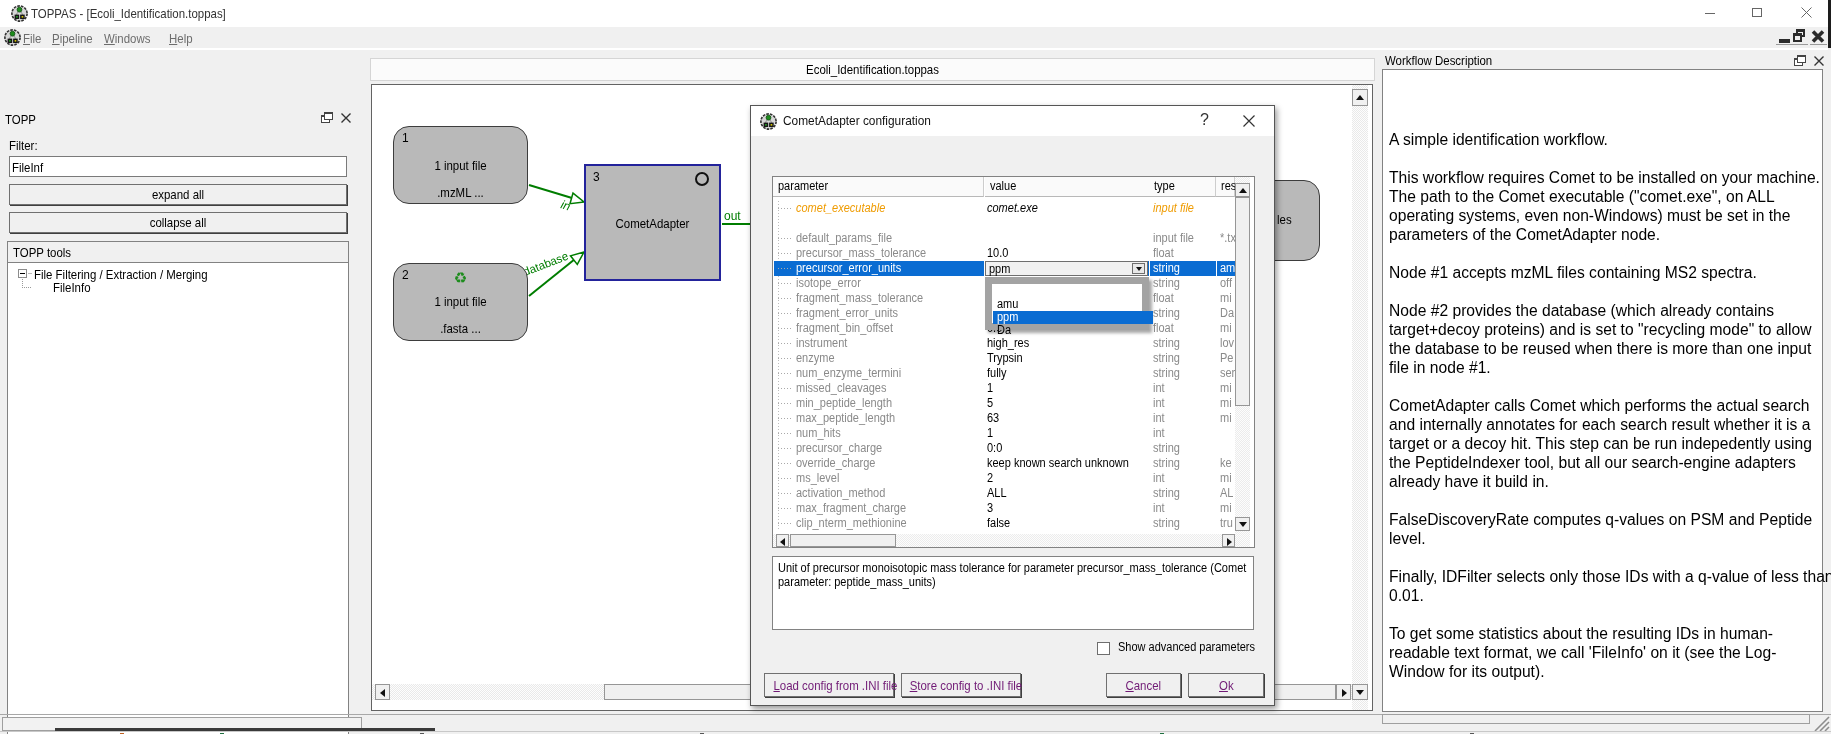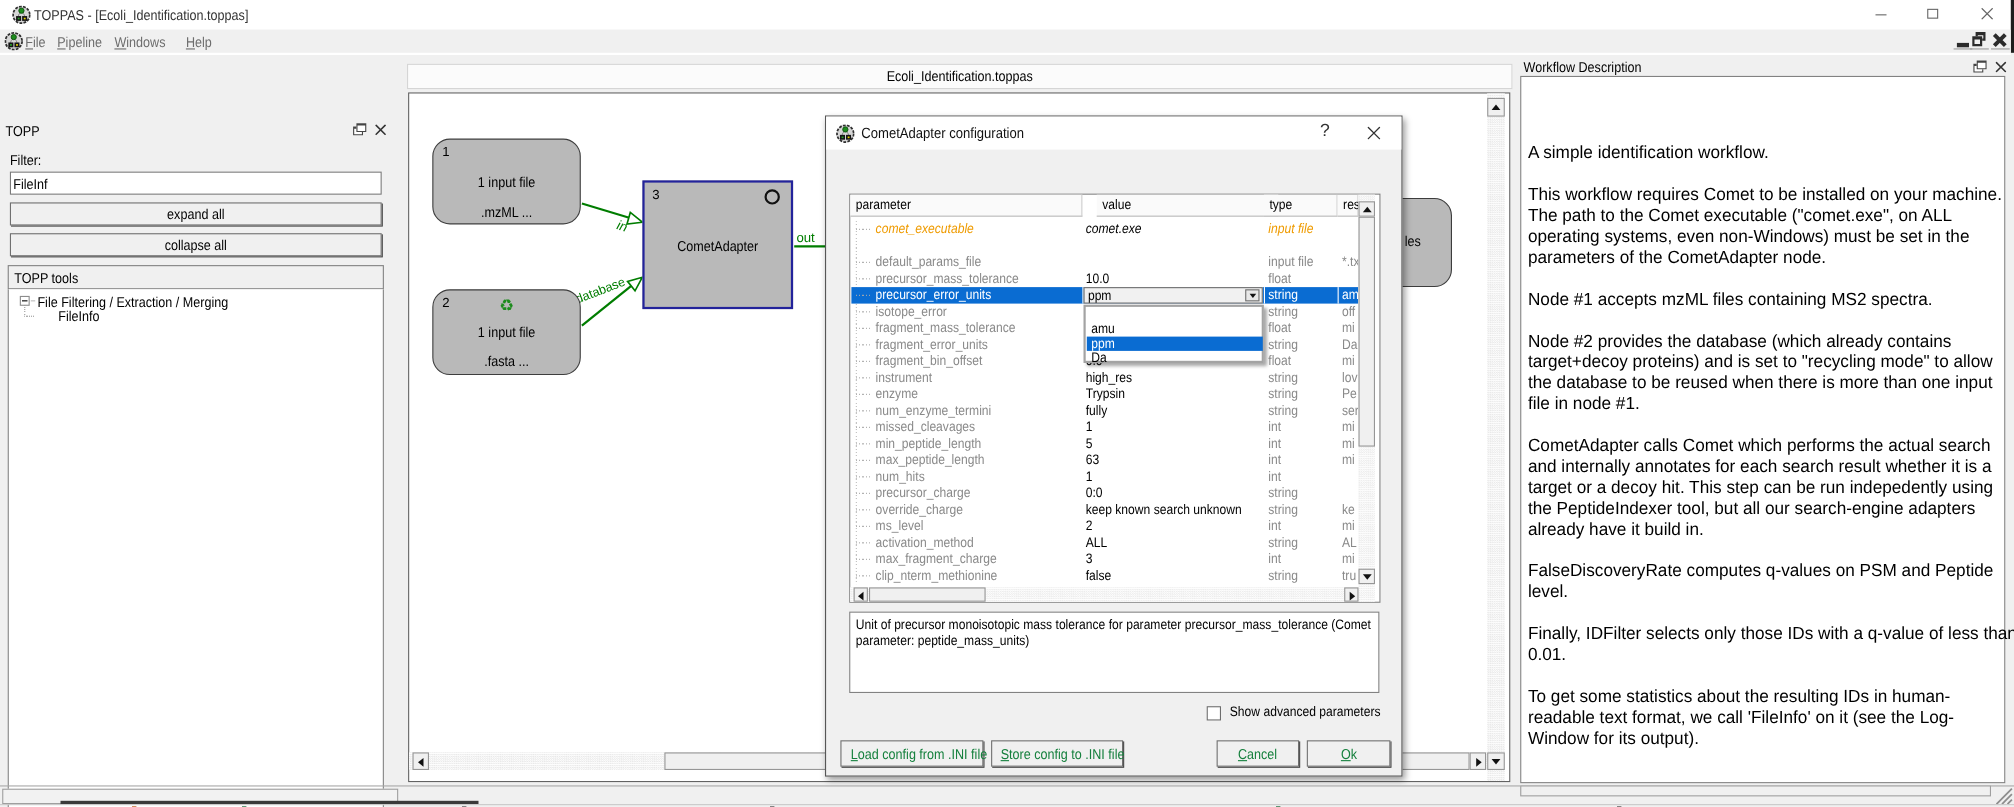--- a/index.html
+++ b/index.html
@@ -1,21 +1,21 @@
 <!DOCTYPE html>
 <html><head>
 <meta charset="utf-8">
 <style>
 * { margin:0; padding:0; box-sizing:border-box; }
 html,body { width:1831px; height:734px; overflow:hidden; }
 body { font-family:"Liberation Sans", sans-serif; background:#f0f0f0; position:relative; }
 .abs { position:absolute; }
 .txt { white-space:nowrap; }
 
-.btn { background:#f0f0f0; border:1px solid #707070; box-shadow:1px 1px 0 #3f3f3f; color:#15803d; text-align:center; }
+.btn { background:#f0f0f0; border:1px solid #707070; box-shadow:1px 1px 0 #3f3f3f; color:#701a75; text-align:center; }
 
 .sbtrack { background:#f5f5f5; }
 .sbbtn { background:#f0f0f0; border:1px solid #969696; }
 .sbthumb { background:#f0f0f0; border:1px solid #969696; }
 
 .tri-up { width:0;height:0;border-left:4px solid transparent;border-right:4px solid transparent;border-bottom:5px solid #111; }
 .tri-dn { width:0;height:0;border-left:4px solid transparent;border-right:4px solid transparent;border-top:5px solid #111; }
 .tri-lf { width:0;height:0;border-top:4px solid transparent;border-bottom:4px solid transparent;border-right:5px solid #111; }
 .tri-rt { width:0;height:0;border-top:4px solid transparent;border-bottom:4px solid transparent;border-left:5px solid #111; }
 .sx { transform:scaleX(0.88); transform-origin:0 50%; }
@@ -229,21 +229,21 @@
       </svg></div>
   <div class="abs txt sx" style="left:32px;top:7px;font-size:13.5px;color:#111;">CometAdapter configuration</div>
   <div class="abs txt" style="left:449px;top:5px;font-size:16px;color:#333;">?</div>
   <svg class="abs" style="left:492px;top:9px;" width="12" height="12">
       <path d="M0.5 0.5 L11.5 11.5 M11.5 0.5 L0.5 11.5" stroke="#333" stroke-width="1.2"></path>
     </svg>
 
   <div class="abs" style="left:21px;top:70px;width:483px;height:372px;background:#fff;border:1px solid #828282;"></div>
 
   <div class="hcell" style="left:22px;top:71px;width:211px;"><span class="sx" style="display:inline-block;">parameter</span></div>
-  <div class="hcell" style="left:246px;top:71px;width:165px;"><span class="sx" style="display:inline-block;">value</span></div>
+  <div class="hcell" style="left:234px;top:71px;width:165px;"><span class="sx" style="display:inline-block;">value</span></div>
   <div class="hcell" style="left:398px;top:71px;width:67px;"><span class="sx" style="display:inline-block;">type</span></div>
   <div class="hcell" style="left:465px;top:71px;width:19px;"><span class="sx" style="display:inline-block;">res</span></div>
 
   <div class="abs" style="left:27px;top:95px;width:1px;height:330px;background-image:repeating-linear-gradient(#bdbdbd 0 1px,transparent 1px 3px);"></div>
 
   <div class="abs" style="left:23px;top:155px;width:461px;height:15px;background:#0a6cd2;"></div>
 
   <div class="prow" style="top:95px;color:#ef9b00;font-style:italic;">
       <span class="pdot"></span>
       <span class="pname" style="color:#ef9b00;">comet_executable</span>
@@ -405,21 +405,21 @@
 
   <div class="abs sbtrack" style="left:22px;top:428px;width:462px;height:13px;background-image:conic-gradient(#ececec 25%,#fdfdfd 0 50%,#ececec 0 75%,#fdfdfd 0);background-size:2px 2px;"></div>
   <div class="abs sbbtn" style="left:25px;top:428px;width:13px;height:13px;">
       <div class="tri-lf" style="margin:3px 0 0 3px;"></div>
     </div>
   <div class="abs sbthumb" style="left:39px;top:428px;width:106px;height:13px;"></div>
   <div class="abs sbbtn" style="left:471px;top:428px;width:13px;height:13px;">
       <div class="tri-rt" style="margin:3px 0 0 4px;"></div>
     </div>
 
-  <div class="abs" style="left:234px;top:171px;width:164px;height:53px;background:#fff;border:2px solid #a3a3a3;box-shadow:3px 3px 3px rgba(0,0,0,.35);">
+  <div class="abs" style="left:234px;top:171px;width:164px;height:53px;background:#fff;border:7px solid #a3a3a3;box-shadow:3px 3px 3px rgba(0,0,0,.35);">
     <div class="ditem" style="top:14px;"><span>amu</span></div>
     <div class="ditem" style="top:27px;background:#0a6cd2;color:#fff;">​<span>ppm</span></div>
     <div class="ditem" style="top:40px;"><span>Da</span></div>
   </div>
 
   <div class="abs" style="left:21px;top:450px;width:482px;height:74px;background:#fff;border:1px solid #828282;"></div>
   <div class="abs sx" style="left:27px;top:456px;width:540px;font-size:12.5px;line-height:13.5px;color:#000;">Unit of precursor monoisotopic mass tolerance for parameter precursor_mass_tolerance (Comet<br>parameter: peptide_mass_units)</div>
 
   <div class="abs" style="left:346px;top:536px;width:13px;height:13px;background:#fff;border:1px solid #6e6e6e;"></div>
   <div class="abs txt sx" style="left:367px;top:534px;font-size:12.5px;color:#000;">Show advanced parameters</div>

